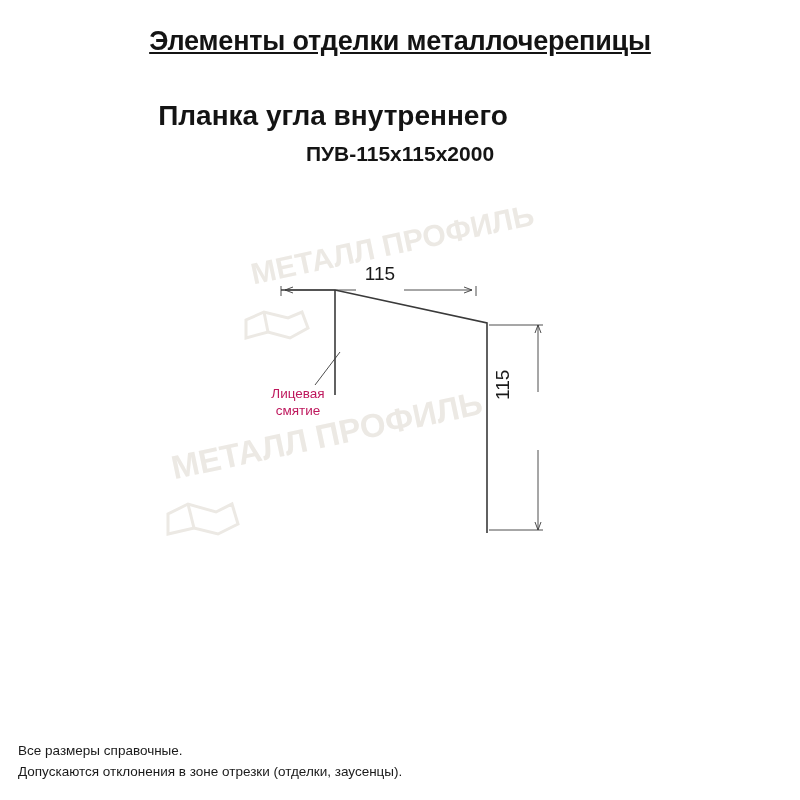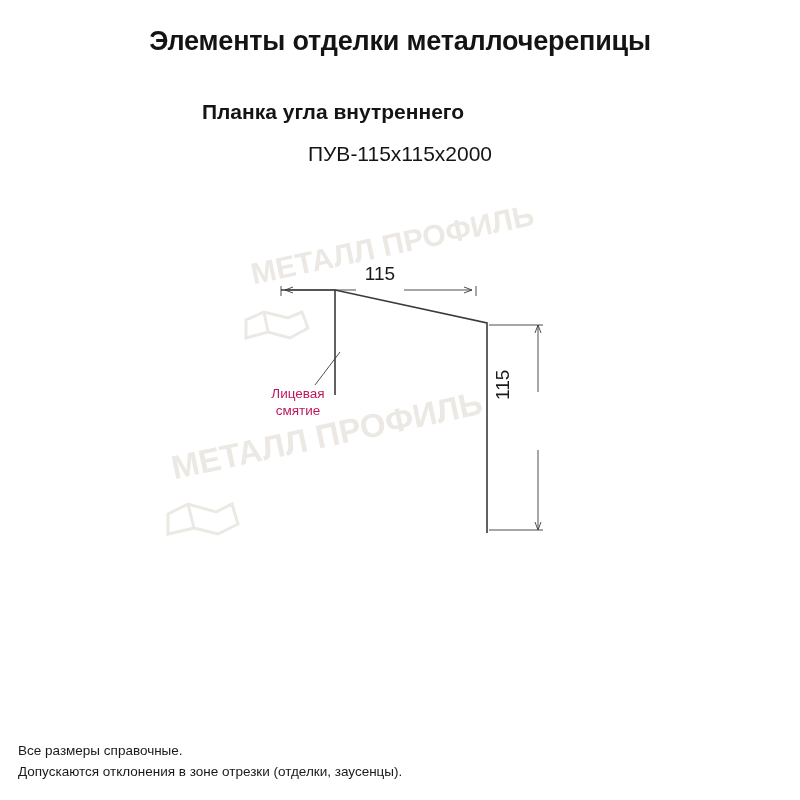--- a/index.html
+++ b/index.html
@@ -24,41 +24,42 @@
   .title-main {
     position: absolute;
     top: 26px;
     left: 0;
     width: 800px;
     text-align: center;
     font-size: 27px;
     font-weight: bold;
     letter-spacing: -0.2px;
     color: #141414;
+    text-decoration: underline;
   }
 
   .title-sub {
     position: absolute;
     top: 100px;
     left: 0;
     width: 666px;
     text-align: center;
+    font-size: 28px;
+    font-weight: bold;
+    color: #141414;
+  }
+
+  .title-code {
+    position: absolute;
+    top: 142px;
+    left: 0;
+    width: 800px;
+    text-align: center;
     font-size: 21px;
     font-weight: bold;
-    color: #141414;
-  }
-
-  .title-code {
-    position: absolute;
-    top: 142px;
-    left: 0;
-    width: 800px;
-    text-align: center;
-    font-size: 21px;
-    font-weight: normal;
     color: #141414;
   }
 
   .drawing {
     position: absolute;
     left: 0;
     top: 0;
     width: 800px;
     height: 800px;
   }

